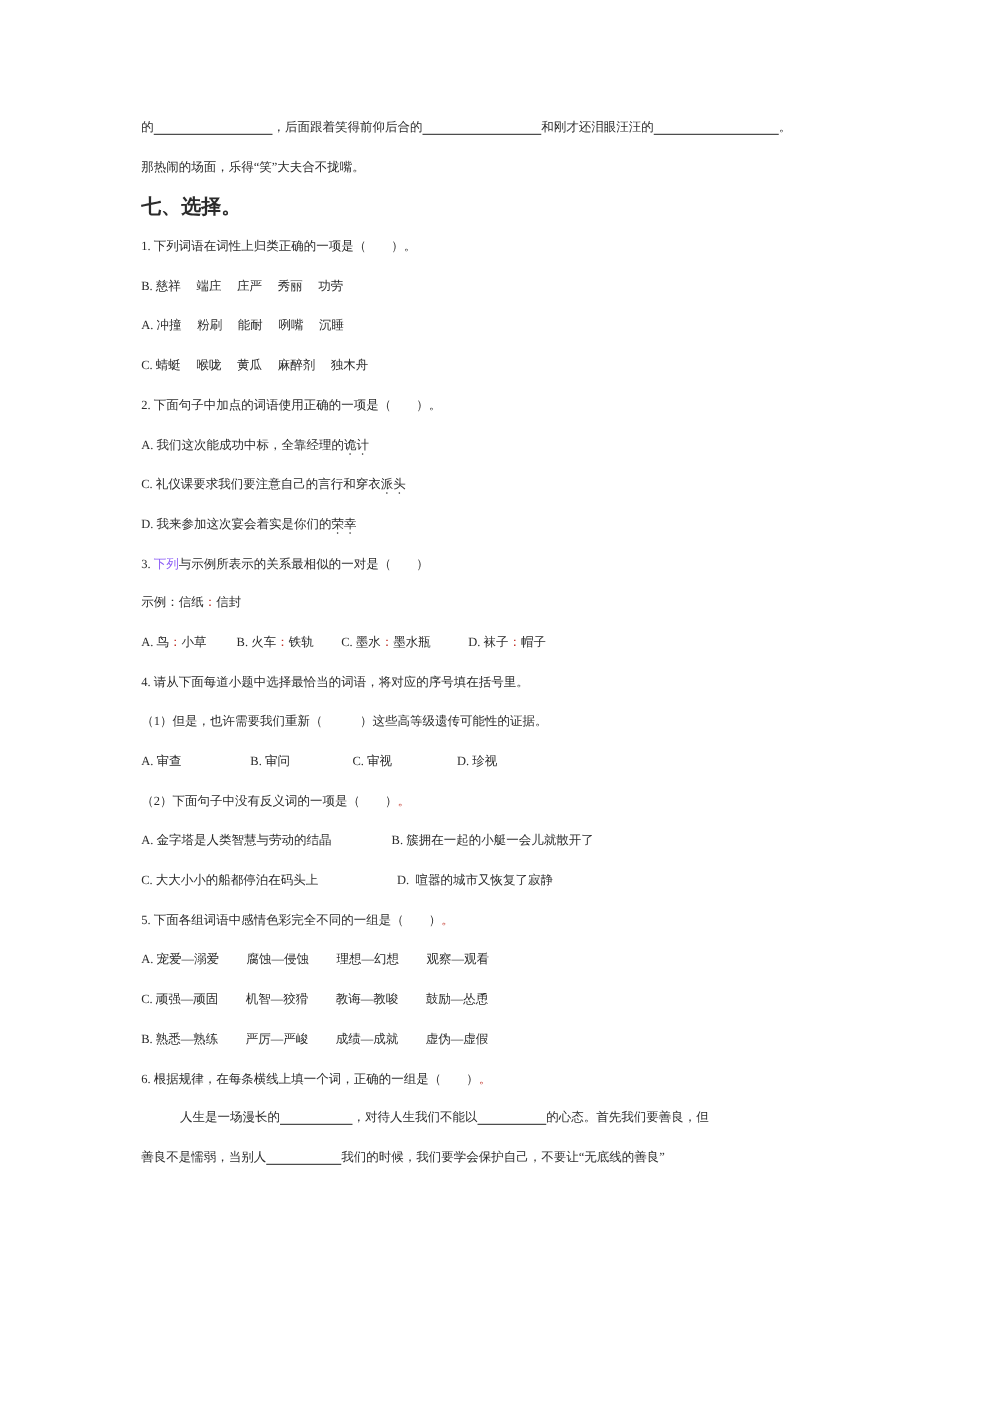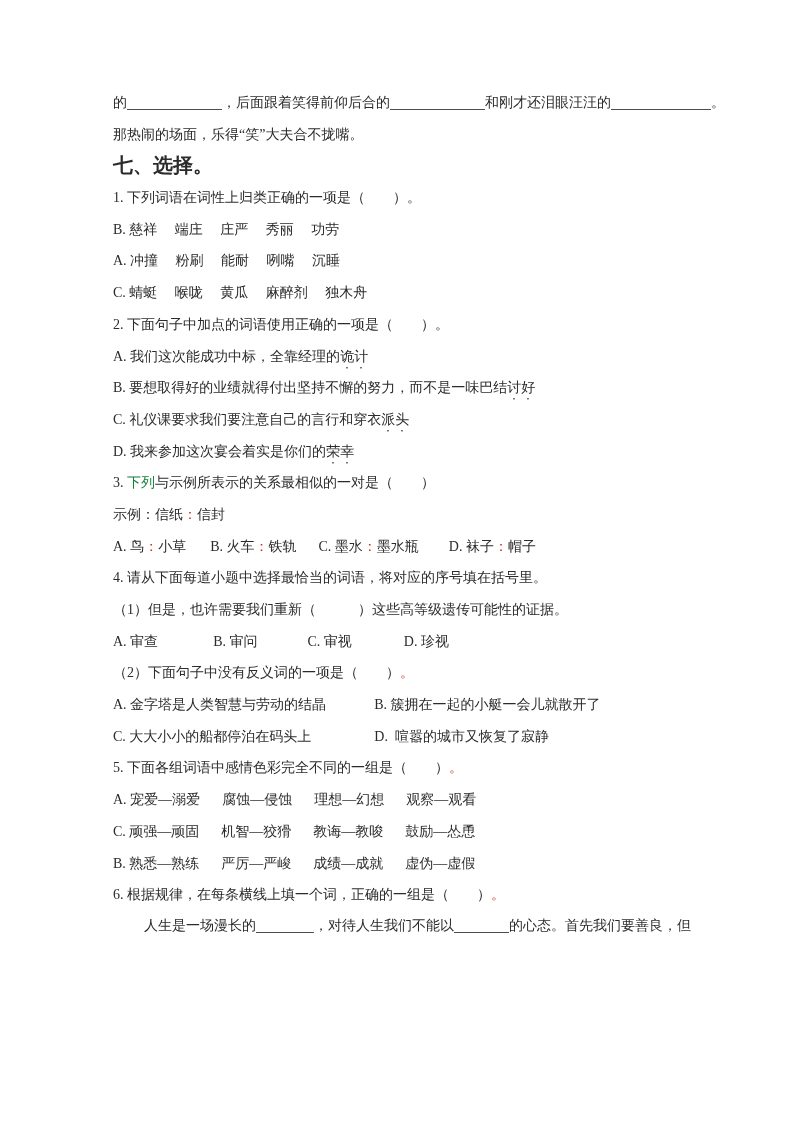--- a/index.html
+++ b/index.html
@@ -10,25 +10,25 @@
     font-family:"Liberation Serif", serif;
     color:#2b2b2b;
   }
   .doc {
     position:absolute;
     left:113px; top:87px;
     width:640px;
   }
   .line {
     white-space:pre;
-    font-size:14px;
+    font-size:10px;
     height:31.7px;
     line-height:31.7px;
   }
-  .line.bold { font-weight:700; font-size:20px; }
+  .line.bold { font-weight:700; font-size:16px; }
   .blank {
     display:inline-block;
     border-bottom:1.4px solid #4d4d4d;
     height:14px;
     vertical-align:-3px;
   }
   .gap { display:inline-block; height:1px; }
   .dots {
     -webkit-text-emphasis: filled dot #2b2b2b;
     -webkit-text-emphasis-position: under right;
@@ -42,31 +42,31 @@
 <div class="doc">
     <div class="line"><span>的</span><span class="blank" style="width: 95px; border-bottom-color: rgb(77, 77, 77);"></span><span>，后面跟着笑得前仰后合的</span><span class="blank" style="width: 95px; border-bottom-color: rgb(77, 77, 77);"></span><span>和刚才还泪眼汪汪的</span><span class="blank" style="width: 100px; border-bottom-color: rgb(77, 77, 77);"></span><span>。</span></div>
     <div class="line"><span>那热闹的场面，乐得“笑”大夫合不拢嘴。</span></div>
     <div class="line bold"><span>七、选择。</span></div>
     <div class="line"><span>1. 下列词语在词性上归类正确的一项是（　　）。</span></div>
     <div class="line"><span>B. 慈祥　 端庄　 庄严　 秀丽　 功劳</span></div>
     <div class="line"><span>A. 冲撞　 粉刷　 能耐　 咧嘴　 沉睡</span></div>
     <div class="line"><span>C. 蜻蜓　 喉咙　 黄瓜　 麻醉剂　 独木舟</span></div>
     <div class="line"><span>2. 下面句子中加点的词语使用正确的一项是（　　）。</span></div>
     <div class="line"><span>A. 我们这次能成功中标，全靠经理的</span><span class="dots">诡计</span></div>
-    <div class="line"><span>B. 要想取得好的业绩就得付出坚持不懈的努力，而不是一味巴结</span><span class="dots">讨好</span></div>
     <div class="line"><span>C. 礼仪课要求我们要注意自己的言行和穿衣</span><span class="dots">派头</span></div>
     <div class="line"><span>D. 我来参加这次宴会着实是你们的</span><span class="dots">荣幸</span></div>
-    <div class="line"><span>3. </span><span style="color: #15803d;">下列</span><span>与示例所表示的关系最相似的一对是（　　）</span></div>
+    <div class="line"><span>3. </span><span style="color: #8b5cf6;">下列</span><span>与示例所表示的关系最相似的一对是（　　）</span></div>
     <div class="line"><span>示例：信纸</span><span style="color: rgb(192, 48, 38);">：</span><span>信封</span></div>
     <div class="line"><span>A. 鸟</span><span style="color: rgb(192, 48, 38);">：</span><span>小草</span><span class="gap" style="width: 24px;"></span><span>B. 火车</span><span style="color: rgb(192, 48, 38);">：</span><span>铁轨</span><span class="gap" style="width: 22px;"></span><span>C. 墨水</span><span style="color: rgb(192, 48, 38);">：</span><span>墨水瓶</span><span class="gap" style="width: 30px;"></span><span>D. 袜子</span><span style="color: rgb(192, 48, 38);">：</span><span>帽子</span></div>
     <div class="line"><span>4. 请从下面每道小题中选择最恰当的词语，将对应的序号填在括号里。</span></div>
     <div class="line"><span>（1）但是，也许需要我们重新（　　　）这些高等级遗传可能性的证据。</span></div>
     <div class="line"><span>A. 审查</span><span class="gap" style="width: 55px;"></span><span>B. 审问</span><span class="gap" style="width: 50px;"></span><span>C. 审视</span><span class="gap" style="width: 52px;"></span><span>D. 珍视</span></div>
     <div class="line"><span>（2）下面句子中没有反义词的一项是（　　）</span><span style="color: rgb(192, 48, 38);">。</span></div>
     <div class="line"><span>A. 金字塔是人类智慧与劳动的结晶</span><span class="gap" style="width: 48px;"></span><span>B. 簇拥在一起的小艇一会儿就散开了</span></div>
     <div class="line"><span>C. 大大小小的船都停泊在码头上</span><span class="gap" style="width: 63px;"></span><span>D.  喧嚣的城市又恢复了寂静</span></div>
     <div class="line"><span>5. 下面各组词语中感情色彩完全不同的一组是（　　）</span><span style="color: rgb(192, 48, 38);">。</span></div>
     <div class="line"><span>A. 宠爱—溺爱</span><span class="gap" style="width: 22px;"></span><span>腐蚀—侵蚀</span><span class="gap" style="width: 22px;"></span><span>理想—幻想</span><span class="gap" style="width: 22px;"></span><span>观察—观看</span></div>
     <div class="line"><span>C. 顽强—顽固</span><span class="gap" style="width: 22px;"></span><span>机智—狡猾</span><span class="gap" style="width: 22px;"></span><span>教诲—教唆</span><span class="gap" style="width: 22px;"></span><span>鼓励—怂恿</span></div>
     <div class="line"><span>B. 熟悉—熟练</span><span class="gap" style="width: 22px;"></span><span>严厉—严峻</span><span class="gap" style="width: 22px;"></span><span>成绩—成就</span><span class="gap" style="width: 22px;"></span><span>虚伪—虚假</span></div>
     <div class="line"><span>6. 根据规律，在每条横线上填一个词，正确的一组是（　　）</span><span style="color: rgb(192, 48, 38);">。</span></div>
-    <div class="line" style="padding-left: 31px; font-family: Liberation Mono, monospace;"><span>人生是一场漫长的</span><span class="blank" style="width: 58px; border-bottom-color: rgb(77, 77, 77);"></span><span>，对待人生我们不能以</span><span class="blank" style="width: 55px; border-bottom-color: rgb(77, 77, 77);"></span><span>的心态。首先我们要善良，但</span></div>
+    <div class="line" style="padding-left: 31px;"><span>人生是一场漫长的</span><span class="blank" style="width: 58px; border-bottom-color: rgb(77, 77, 77);"></span><span>，对待人生我们不能以</span><span class="blank" style="width: 55px; border-bottom-color: rgb(77, 77, 77);"></span><span>的心态。首先我们要善良，但</span></div>
+    <div class="line"><span>善良不是懦弱，当别人</span><span class="blank" style="width: 60px; border-bottom-color: rgb(77, 77, 77);"></span><span>我们的时候，我们要学会保护自己，不要让“无底线的善良”</span></div>
   </div>
 
 </body></html>

